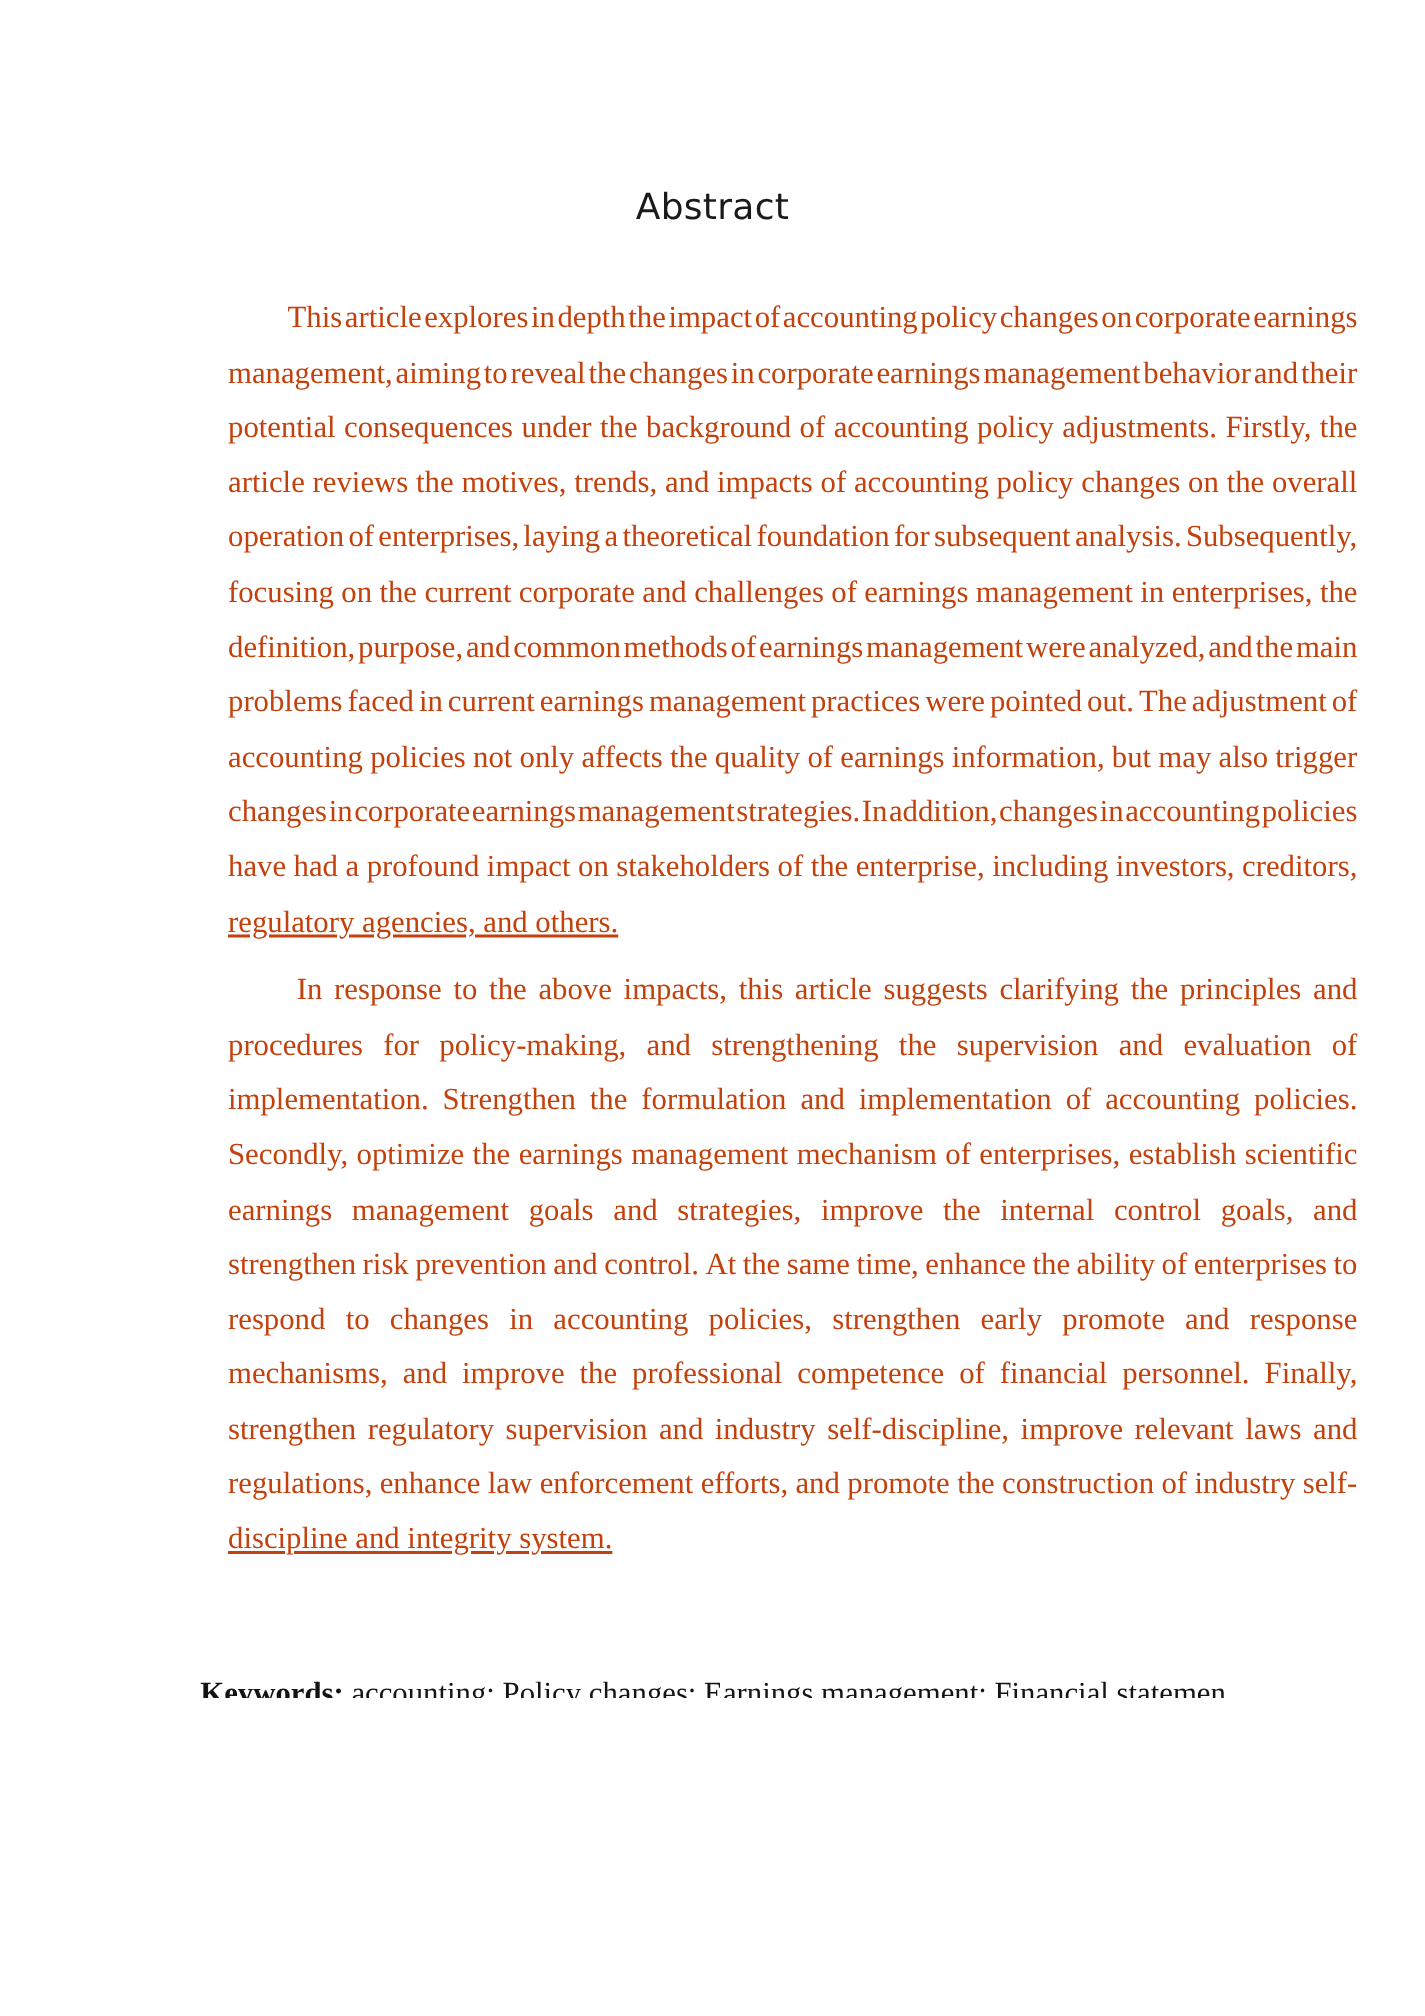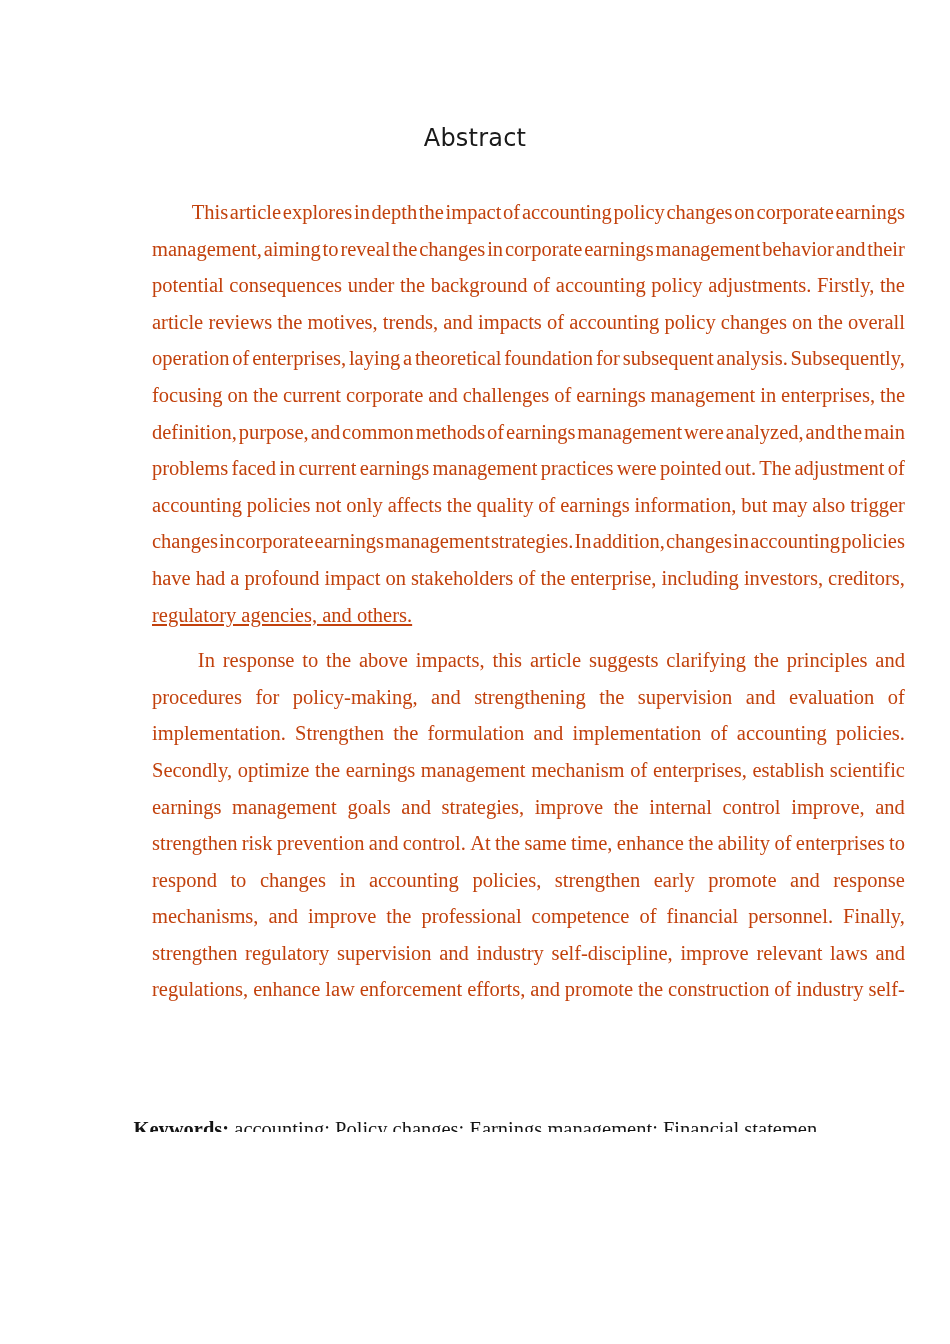--- a/index.html
+++ b/index.html
@@ -362,21 +362,21 @@
           <span class="line-just">
             <span>earnings</span>
             <span>management</span>
             <span>goals</span>
             <span>and</span>
             <span>strategies,</span>
             <span>improve</span>
             <span>the</span>
             <span>internal</span>
             <span>control</span>
-            <span>improve,</span>
+            <span>goals,</span>
             <span>and</span>
           </span>
         </span>
         <span class="line">
           <span class="line-just">
             <span>strengthen</span>
             <span>risk</span>
             <span>prevention</span>
             <span>and</span>
             <span>control.</span>
@@ -444,20 +444,23 @@
             <span>efforts,</span>
             <span>and</span>
             <span>promote</span>
             <span>the</span>
             <span>construction</span>
             <span>of</span>
             <span>industry</span>
             <span>self-</span>
           </span>
         </span>
+        <span class="line">
+          <span class="line-last">discipline and integrity system.</span>
+        </span>
       </div>
   </div>
 
   <div class="keywords">
     <b>Keywords:</b><span> </span><span>accounting; Policy changes; Earnings management; Financial statemen</span>
   </div>
 
   <div class="folio">II</div>
 
 </div>

